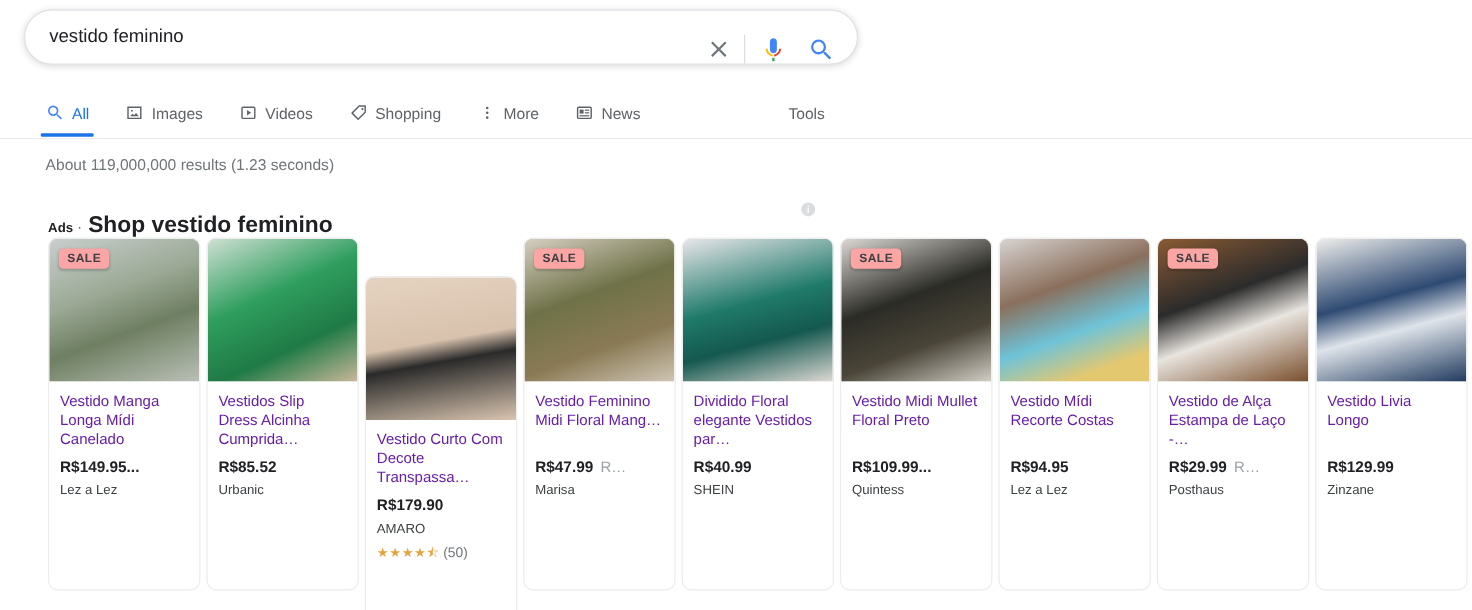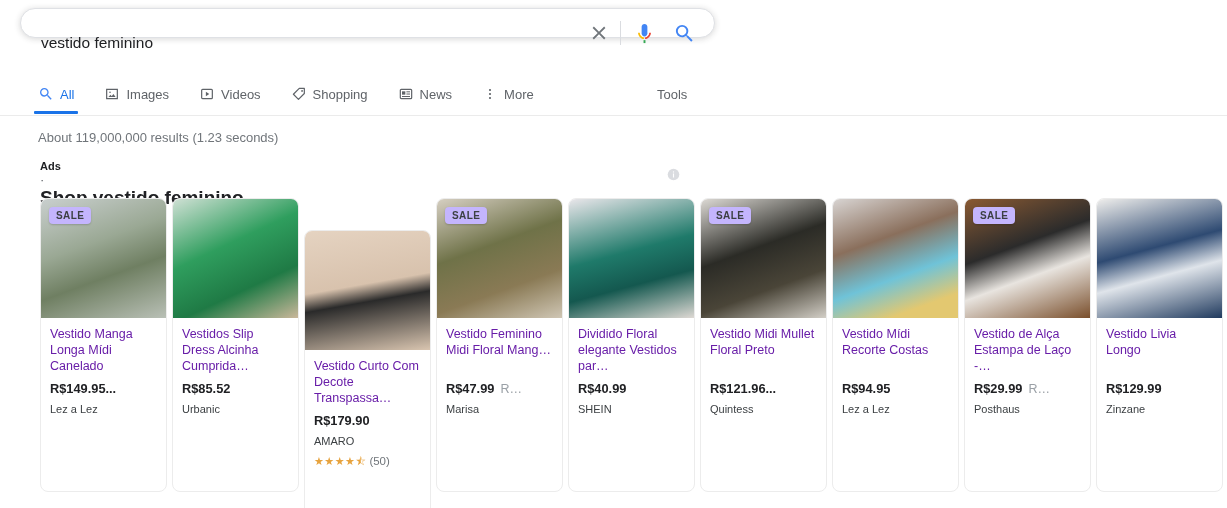--- a/index.html
+++ b/index.html
@@ -8,26 +8,26 @@
     width:1227px; height:508px;
     background:#ffffff;
     font-family:"Liberation Sans","DejaVu Sans",sans-serif;
     color:#202124;
     overflow:hidden;
   }
 
   
   .searchbar-wrap { position:absolute; left:20px; top:8px; width:695px; height:46px; }
   .searchbar {
-    width:100%; height:30px;
+    width:100%; height:46px;
     border:1px solid #dfe1e5; border-radius:24px;
     background:#fff;
     box-shadow:0 1px 6px rgba(32,33,36,.18);
-    display:flex; align-items:flex-start;
-    padding:12px 18px 0 20px;
+    display:flex; align-items:flex-end;
+    padding:2px 18px 0 20px;
   }
   .search-input {
     flex:1; border:none; outline:none;
     font-size:15.5px; font-family:inherit; color:#202124;
     background:transparent; height:44px; padding:0;
   }
   .sb-btn { display:flex; align-items:center; justify-content:center; cursor:pointer; }
   .clear-x { width:24px; height:24px; margin-right:9px; }
   .sb-divider { width:1px; height:24px; background:#dadce0; margin-right:11px; }
   .mic-btn { width:24px; height:24px; margin-right:16px; }
@@ -55,42 +55,42 @@
   }
   .nav-rule { position:absolute; left:0; top:115px; width:1227px; height:1px; background:#ebebeb; }
 
   
   .result-stats {
     position:absolute; left:38px; top:130px;
     font-size:13px; color:#70757a;
   }
 
   
-  .ads-head { position:absolute; left:40px; top:160px; display:flex; align-items:baseline;flex-direction:column; }
+  .ads-head { position:absolute; left:40px; top:177px; display:flex; align-items:baseline; }
   .ads-badge {
     font-size:11px; font-weight:bold; color:#202124; letter-spacing:.1px;
     margin-right:3px;
   }
   .ads-dot { font-size:13px; color:#5f6368; margin-right:5px; }
   .ads-title { font-size:19px; color:#202124; font-weight:700; }
   .info-icon { position:absolute; left:666px; top:167px; width:15px; height:15px; cursor:pointer; }
 
   
   .rail { position:absolute; left:40px; top:198px; width:1187px; height:296px; }
   .card {
     position:absolute; top:0; width:127px; height:294px;
     background:#fff;
     border:1px solid #ececec; border-radius:8px;
     overflow:hidden; cursor:pointer;
   }
   .card-img { position:relative; width:100%; height:119px; overflow:hidden; }
   .card-img .photo { position:absolute; inset:0; }
   .sale-badge {
     position:absolute; left:8px; top:8px;
-    background:#c4b5fd; color:#3c4043;
+    background:#fca5a5; color:#3c4043;
     font-size:10px; font-weight:bold; letter-spacing:.4px;
     padding:3px 7px; border-radius:4px;
     box-shadow:0 1px 2px rgba(0,0,0,.18);
   }
   .card-body { padding:8px 9px 0 9px; }
   .card-title {
     font-size:12.5px; line-height:16px; color:#681da8;
     height:48px; overflow:hidden;
   }
   .card-price-row { display:flex; align-items:baseline; gap:6px; margin-top:7px; height:17px; }
@@ -169,39 +169,39 @@
           <path fill="none" stroke="#5f6368" stroke-width="1.8" stroke-linejoin="round" d="M12.4 3.6H20v7.6l-8.8 8.8-7.6-7.6z"></path>
           <circle cx="16.6" cy="7.4" r="1.4" fill="#5f6368"></circle>
         </svg>
       </span>
       <span>Shopping</span>
     </div>
 
     <div class="tab">
       <span class="tab-ico">
         <svg viewBox="0 0 24 24" width="16" height="16" aria-hidden="true">
+          <circle cx="12" cy="6" r="1.6" fill="#5f6368"></circle>
+          <circle cx="12" cy="12" r="1.6" fill="#5f6368"></circle>
+          <circle cx="12" cy="18" r="1.6" fill="#5f6368"></circle>
+        </svg>
+      </span>
+      <span>More</span>
+    </div>
+
+    <div class="tab">
+      <span class="tab-ico">
+        <svg viewBox="0 0 24 24" width="16" height="16" aria-hidden="true">
           <rect x="3.5" y="5" width="17" height="14" rx="1.4" fill="none" stroke="#5f6368" stroke-width="1.8"></rect>
           <rect x="6" y="8" width="5" height="5" fill="#5f6368"></rect>
           <rect x="12.6" y="8" width="5.4" height="1.5" fill="#5f6368"></rect>
           <rect x="12.6" y="11.3" width="5.4" height="1.5" fill="#5f6368"></rect>
           <rect x="6" y="15" width="12" height="1.5" fill="#5f6368"></rect>
         </svg>
       </span>
       <span>News</span>
-    </div>
-
-    <div class="tab">
-      <span class="tab-ico">
-        <svg viewBox="0 0 24 24" width="16" height="16" aria-hidden="true">
-          <circle cx="12" cy="6" r="1.6" fill="#5f6368"></circle>
-          <circle cx="12" cy="12" r="1.6" fill="#5f6368"></circle>
-          <circle cx="12" cy="18" r="1.6" fill="#5f6368"></circle>
-        </svg>
-      </span>
-      <span>More</span>
     </div>
   </div>
 
   <div class="tools-btn">
     <span>Tools</span>
   </div>
 </div>
 <div class="nav-rule"></div>
 
 <div class="result-stats">About 119,000,000 results (1.23 seconds)</div>
@@ -288,21 +288,21 @@
       </div>
     </div>
     <div class="card" style="left: 660px;">
       <div class="card-img">
         <div class="photo" style="background: linear-gradient(160deg, rgb(220, 217, 212) 0%, rgb(43, 43, 38) 42%, rgb(74, 69, 56) 70%, rgb(210, 206, 198) 100%);"></div>
         <div class="sale-badge">SALE</div>
       </div>
       <div class="card-body">
         <div class="card-title">Vestido Midi Mullet Floral Preto</div>
         <div class="card-price-row">
-          <span class="price">R$121.96...</span>
+          <span class="price">R$109.99...</span>
         </div>
         <div class="merchant">Quintess</div>
       </div>
     </div>
     <div class="card" style="left: 792px;">
       <div class="card-img">
         <div class="photo" style="background: linear-gradient(160deg, rgb(216, 212, 210) 0%, rgb(138, 111, 92) 35%, rgb(111, 195, 216) 62%, rgb(227, 200, 112) 85%);"></div>
       </div>
       <div class="card-body">
         <div class="card-title">Vestido Mídi Recorte Costas</div>

